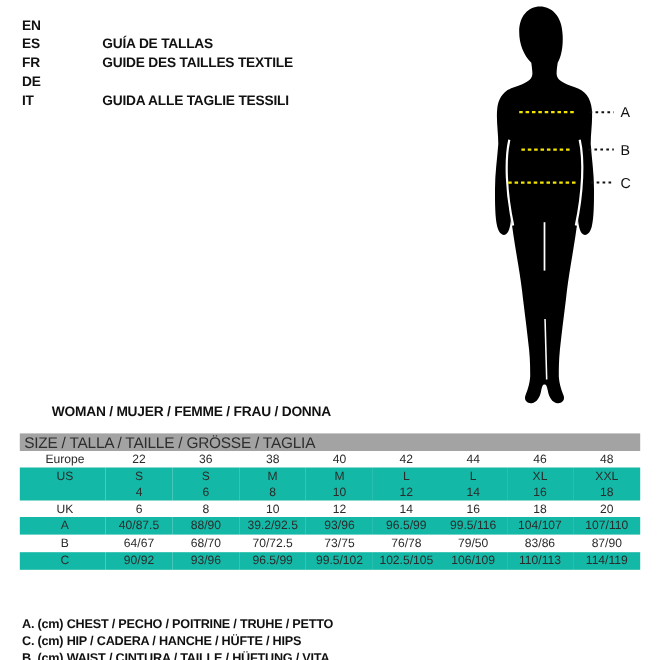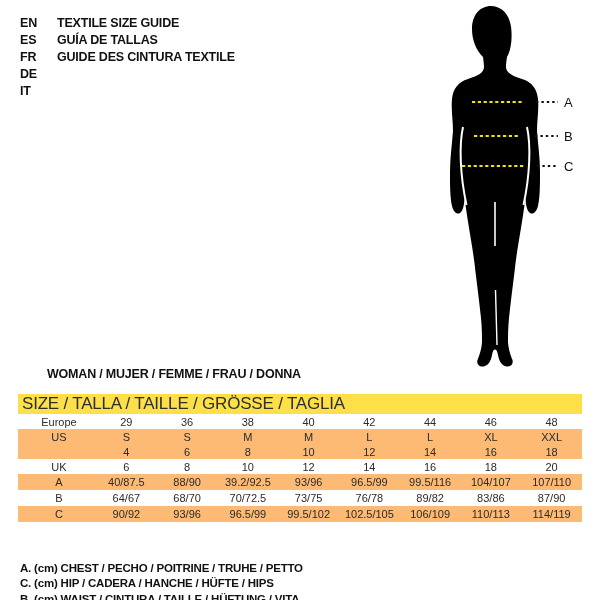--- a/index.html
+++ b/index.html
@@ -2,58 +2,58 @@
 <html><head>
 <meta charset="utf-8">
 <style>
   html,body{margin:0;padding:0;}
   body{
     width:600px;height:600px;position:relative;background:#ffffff;
     font-family:"Liberation Sans",sans-serif;color:#1c1c1c;overflow:hidden;
   }
   
   .lang-block{position:absolute;left:20px;top:15px;}
-  .lang-row{display:flex;line-height:17px;font-size:12.5px;font-weight:700;letter-spacing:-0.2px;color:#111;}
+  .lang-row{display:flex;line-height:17px;font-size:12.5px;font-weight:700;letter-spacing:-0.2px;color:#111;gap:36px;}
   .lang-code{width:37px;flex:0 0 37px;}
   
   .figure-wrap{position:absolute;left:440px;top:0;width:160px;height:380px;}
   
   .woman-title{position:absolute;left:21px;top:367px;font-size:12.5px;font-weight:700;letter-spacing:-0.2px;color:#111;margin-left:26px;}
   
   .size-table{position:absolute;left:18px;top:394px;width:564px;border-collapse:collapse;table-layout:fixed;}
   .size-table td{font-size:11px;color:#2b2b2b;text-align:center;padding:0;height:15px;vertical-align:middle;white-space:nowrap;}
-  .size-table .hdr td{background:#fde047;text-align:left;padding-left:4px;font-size:17px;color:#2e2e2e;letter-spacing:-0.2px;}
+  .size-table .hdr td{background:#a3a3a3;text-align:left;padding-left:4px;font-size:14px;color:#2e2e2e;letter-spacing:-0.2px;}
   .size-table td.lbl{text-align:center;padding-left:4px;}
-  .size-table tr.band td{background:#fdba74;margin-top:36px;}
+  .size-table tr.band td{background:#14b8a6;margin-top:36px;}
   .size-table tr.tall td{height:16px;}
   
   .legend-block{position:absolute;left:20px;top:545px;margin-top:16px;}
   .legend-line{font-size:11.5px;font-weight:700;line-height:15.3px;letter-spacing:-0.2px;color:#111;}
 </style>
 </head>
 <body>
 
 <div class="lang-block">
   <div class="lang-row">
     <span class="lang-code">EN</span>
-    <span class="lang-label">TEXTILE SIZE GUIDE</span>
   </div>
   <div class="lang-row">
     <span class="lang-code">ES</span>
     <span class="lang-label">GUÍA DE TALLAS</span>
   </div>
   <div class="lang-row">
     <span class="lang-code">FR</span>
-    <span class="lang-label">GUIDE DES CINTURA TEXTILE</span>
+    <span class="lang-label">GUIDE DES TAILLES TEXTILE</span>
   </div>
   <div class="lang-row">
     <span class="lang-code">DE</span>
   </div>
   <div class="lang-row">
     <span class="lang-code">IT</span>
+    <span class="lang-label">GUIDA ALLE TAGLIE TESSILI</span>
   </div>
 </div>
 
 <div class="figure-wrap">
   <svg width="160" height="380" viewBox="0 0 160 380">
 
     <path fill="#000" d="
       M51 6
       C 40 6, 32 15, 32 29
       C 32 40, 36 50, 43 57
@@ -124,21 +124,21 @@
       <col>
       <col>
       <col>
   </colgroup>
   <tbody>
     <tr class="hdr">
       <td colspan="9">SIZE / TALLA / TAILLE / GRÖSSE / TAGLIA</td>
     </tr>
   <tr>
         <td class="lbl">Europe</td>
-        <td>29</td>
+        <td>22</td>
         <td>36</td>
         <td>38</td>
         <td>40</td>
         <td>42</td>
         <td>44</td>
         <td>46</td>
         <td>48</td>
       </tr>
       <tr class="band">
         <td class="lbl">US</td>
@@ -184,21 +184,21 @@
         <td>104/107</td>
         <td>107/110</td>
       </tr>
       <tr class="tall">
         <td class="lbl">B</td>
         <td>64/67</td>
         <td>68/70</td>
         <td>70/72.5</td>
         <td>73/75</td>
         <td>76/78</td>
-        <td>89/82</td>
+        <td>79/50</td>
         <td>83/86</td>
         <td>87/90</td>
       </tr>
       <tr class="band tall">
         <td class="lbl">C</td>
         <td>90/92</td>
         <td>93/96</td>
         <td>96.5/99</td>
         <td>99.5/102</td>
         <td>102.5/105</td>

